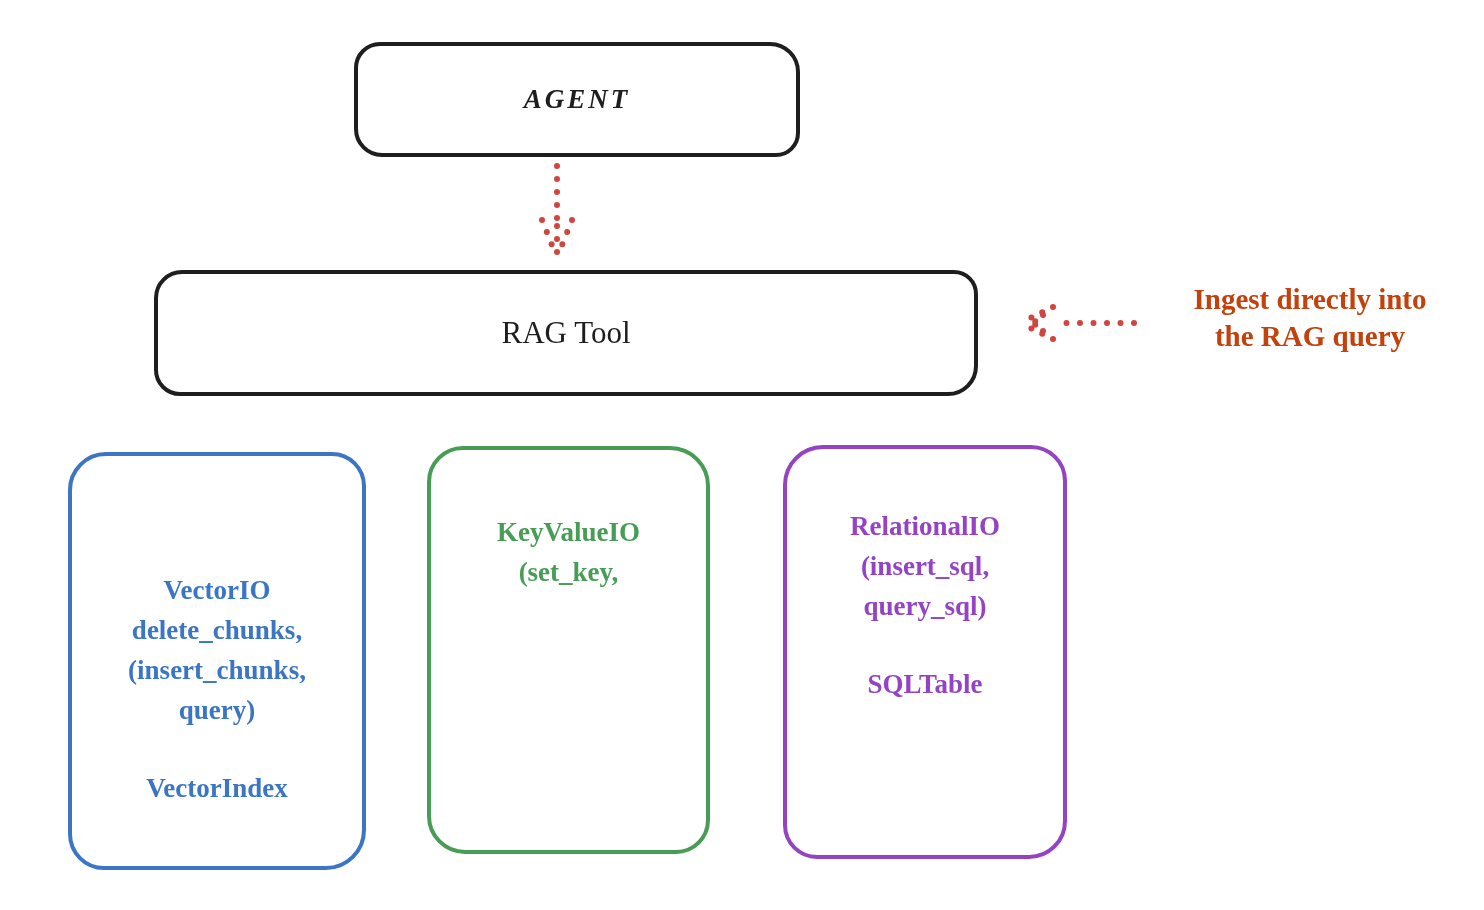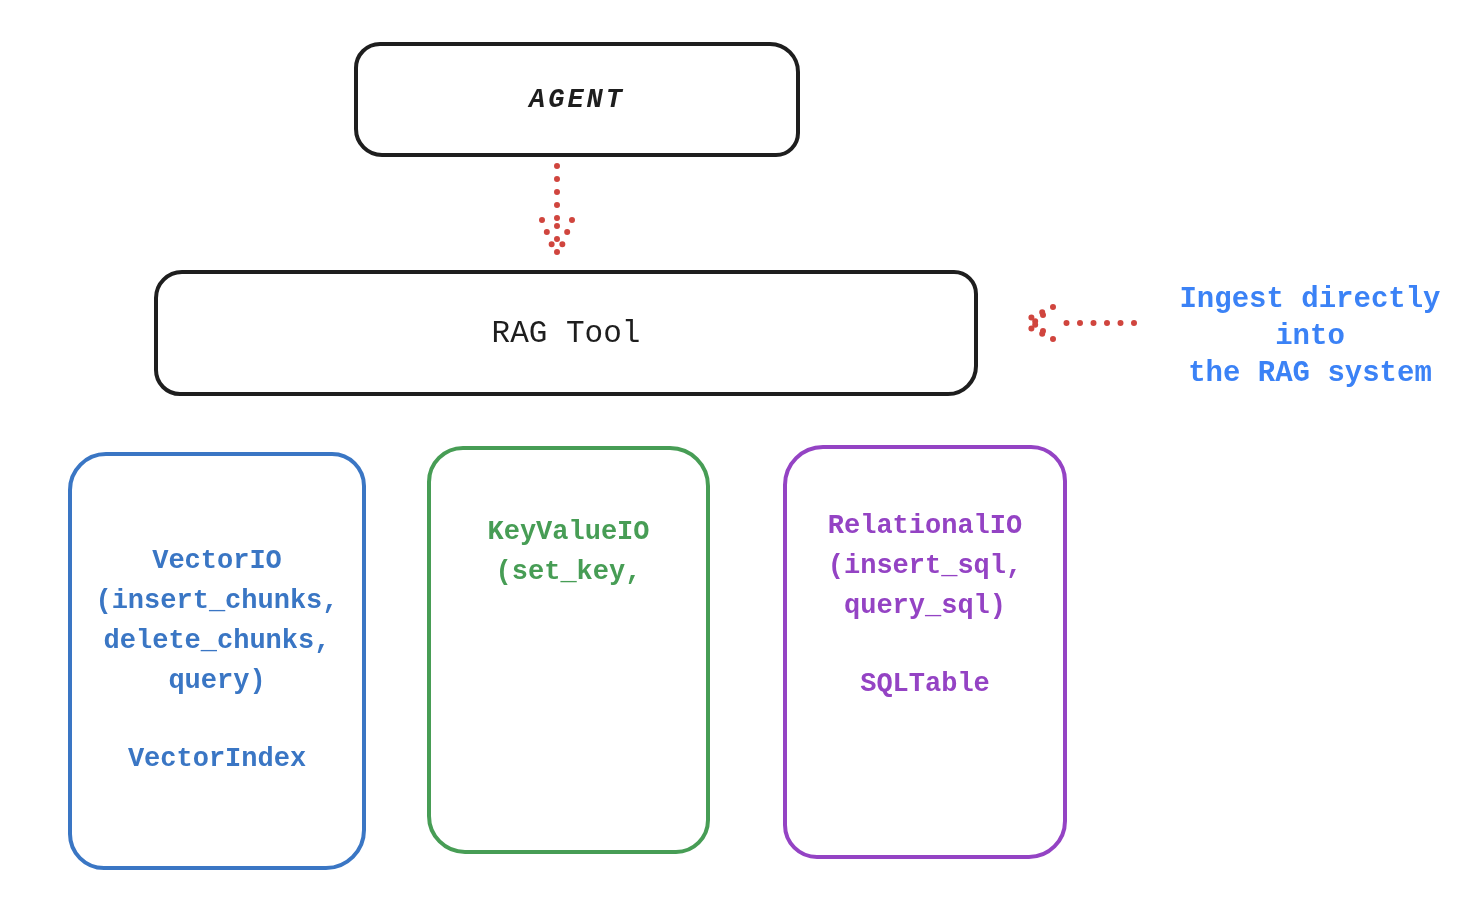--- a/index.html
+++ b/index.html
@@ -6,21 +6,21 @@
     margin: 0;
     padding: 0;
     background: #ffffff;
   }
   .canvas {
     position: relative;
     width: 1484px;
     height: 910px;
     background: #ffffff;
     overflow: hidden;
-    font-family: Liberation Mono, monospace;
+    font-family: Liberation Serif, serif;
   }
   
   .sketch-box {
     position: absolute;
     box-sizing: border-box;
     background: #ffffff;
     display: flex;
     align-items: center;
     justify-content: center;
   }
@@ -57,21 +57,21 @@
     font-weight: bold;
     font-size: 27px;
     line-height: 40px;
   }
   .io-vector {
     left: 68px; top: 452px;
     width: 298px; height: 418px;
     border: 4px solid #3a76c4;
     border-radius: 38px 34px 40px 36px;
     color: #3a76c4;
-    padding-top: 85px;
+    padding-top: 114px;
   }
   .io-keyvalue {
     left: 427px; top: 446px;
     width: 283px; height: 408px;
     border: 4px solid #479d55;
     border-radius: 36px 40px 34px 38px;
     color: #479d55;
     padding-top: 62px;
   }
   .io-relational {
@@ -84,21 +84,21 @@
   }
   .io-index {
     margin-top: 38px;
   }
   
   .annotation {
     position: absolute;
     left: 1138px; top: 281px;
     width: 344px;
     text-align: center;
-    color: #3b82f6;
+    color: #c2410c;
     font-weight: bold;
     font-size: 29px;
     line-height: 37px;
   }
   .arrow-svg {
     position: absolute;
   }
   .arrow-down {
     left: 535px; top: 160px;
     width: 44px; height: 102px;
@@ -137,27 +137,27 @@
   <svg class="arrow-svg arrow-left" viewBox="0 0 126 48">
     <line class="dots" x1="121" y1="24" x2="40" y2="24" stroke-dasharray="0 13.5"></line>
     <line class="dots" x1="40" y1="8" x2="9" y2="23" stroke-dasharray="0 12"></line>
     <line class="dots" x1="40" y1="40" x2="9" y2="25" stroke-dasharray="0 12"></line>
     <line class="dots" x1="30" y1="16" x2="20" y2="24" stroke-dasharray="0 10"></line>
     <line class="dots" x1="30" y1="32" x2="20" y2="24" stroke-dasharray="0 10"></line>
   </svg>
 
   <div class="annotation">
     <div>Ingest directly into</div>
-    <div>the RAG system</div>
+    <div>the RAG query</div>
   </div>
 
   <div class="io-box io-vector">
     <div>VectorIO</div>
+    <div>delete_chunks,</div>
     <div>(insert_chunks,</div>
-    <div>delete_chunks,</div>
     <div>query)</div>
     <div class="io-index">VectorIndex</div>
   </div>
 
   <div class="io-box io-keyvalue">
     <div>KeyValueIO</div>
     <div>(set_key,</div>
   </div>
 
   <div class="io-box io-relational">

